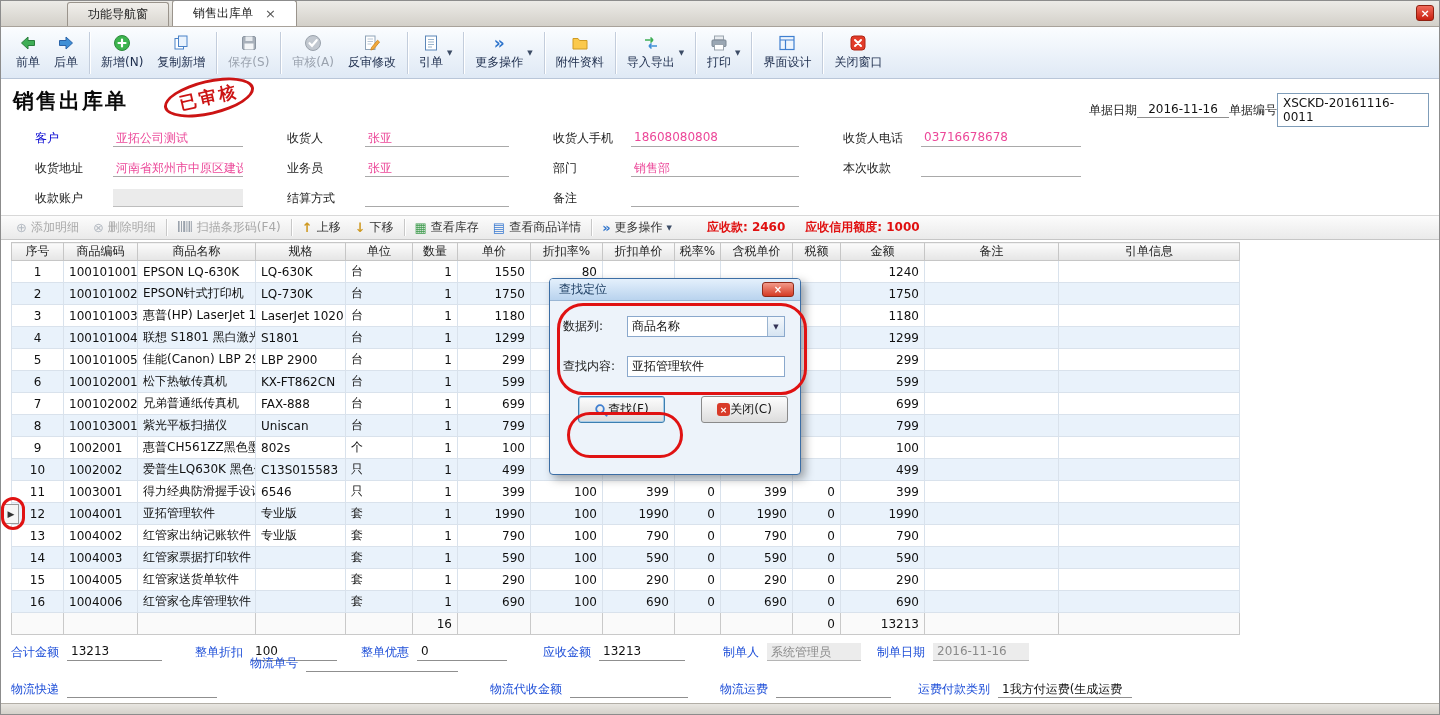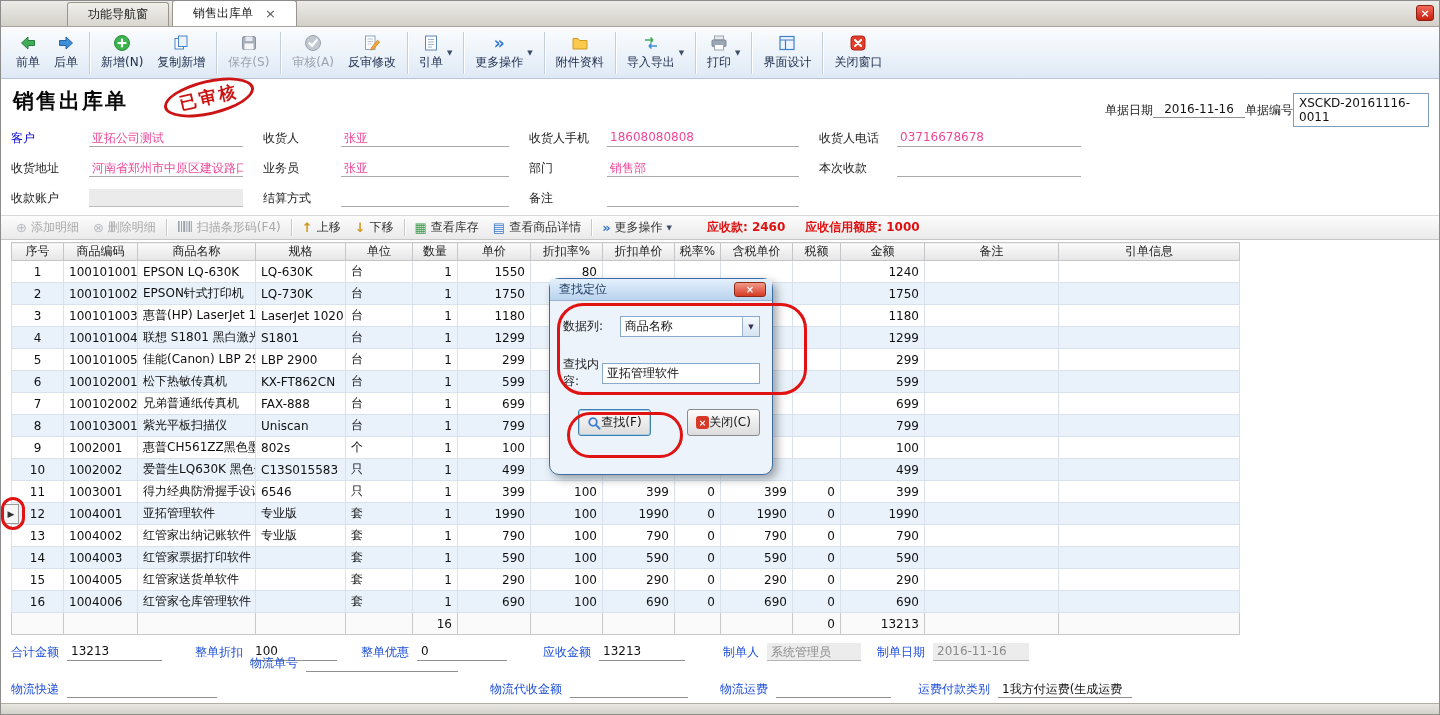--- a/index.html
+++ b/index.html
@@ -25,26 +25,26 @@
 .tbtn .dd { font-size:7px; color:#3c4c66; margin-left:4px; align-self:center; }
 .tsep { width:1px; height:42px; background:#c3cddc; margin:0 4px; box-shadow:1px 0 0 #ffffff; flex:none; }
 .gly { font-weight:bold; }
 
 
 .doc-title { position:absolute; left:12px; top:86px; font-size:21px; font-weight:bold; color:#0a0a0a; letter-spacing:2px; }
 .stamp { position:absolute; left:162px; top:79px; transform:rotate(-13deg); color:#cc1414; border:3px solid #cc1414; border-radius:50%; padding:3px 13px; font-size:17px; font-weight:bold; letter-spacing:3px; background:rgba(255,255,255,.2); }
 .doc-meta { position:absolute; right:10px; top:92px; display:flex; align-items:center; gap:0; }
 .meta-lbl { color:#222; }
 .meta-val { border-bottom:1px solid #8f8f8f; width:92px; text-align:center; padding-bottom:1px; color:#111; }
-.meta-box { border:1px solid #7f9db9; background:#fff; width:136px; padding:2px 5px; color:#111; }
+.meta-box { border:1px solid #7f9db9; background:#fff; width:152px; padding:2px 5px; color:#111; }
 
 
 .form-area { position:absolute; left:10px; top:122px; width:1090px; display:grid; grid-template-columns:252px 266px 290px 282px; grid-auto-rows:30px; }
 .ff { display:flex; align-items:center; }
-.flbl { width:78px; flex:none; color:#222; }
+.flbl { width:78px; flex:none; color:#222;margin-left:24px; }
 .flbl.blue { color:#0000d0; }
 .fval { flex:1; margin-right:20px; border-bottom:1px solid #a9a9a9; height:18px; padding:1px 3px; color:#ec4899; white-space:nowrap; overflow:hidden; }
 .fval.gray { background:#ebebeb; border-bottom-color:#bdbdbd; }
 
 
 .detail-toolbar { position:absolute; top:214px; left:0; right:0; height:25px; background:linear-gradient(#fcfcfc,#eaeaea); border-top:1px solid #d8d8d8; border-bottom:1px solid #c6c6c6; display:flex; align-items:center; padding:0 8px; }
 .dt-item { display:flex; align-items:center; gap:4px; padding:0 7px; color:#333; white-space:nowrap; }
 .dt-item.disabled { color:#a8a8a8; }
 .dt-sep { width:1px; height:17px; background:#c8c8c8; margin:0 3px; box-shadow:1px 0 0 #fff; }
 .dt-red { color:#e01010; font-weight:bold; margin-left:28px; }
@@ -64,21 +64,21 @@
 .row-marker { position:absolute; left:2px; top:503px; width:16px; height:20px; background:#f6f6f6; border:1px solid #9a9a9a; color:#333; font-size:9px; display:flex; align-items:center; justify-content:center; z-index:5; }
 
 
 .fpair { position:absolute; display:flex; align-items:center; height:20px; }
 .plbl { margin-right:8px; color:#1d4ed8; white-space:nowrap; }
 .pval { border-bottom:1px solid #8f8f8f; height:18px; padding:1px 4px; color:#111; white-space:nowrap; overflow:hidden; }
 .pval.gray { background:#ececec; color:#8a8a8a; border-bottom-color:#b5b5b5; }
 .statusbar { position:absolute; left:0; right:0; top:702px; height:12px; background:linear-gradient(#e8e6e1,#d2cfc8); border-top:1px solid #b2aea6; }
 
 
-.dialog { position:absolute; left:548px; top:277px; width:224px; height:197px; border:1px solid #3c6ea5; border-radius:10px; background:#edf3fa; box-shadow:4px 4px 10px rgba(0,0,0,.35); z-index:30; }
+.dialog { position:absolute; left:548px; top:277px; width:252px; height:197px; border:1px solid #3c6ea5; border-radius:4px; background:#edf3fa; box-shadow:4px 4px 10px rgba(0,0,0,.35); z-index:30; }
 .dlg-title { height:22px; background:linear-gradient(#e4f0fc,#b9d3ee); border-bottom:1px solid #9ab6d4; border-radius:3px 3px 0 0; display:flex; align-items:center; padding:0 6px 0 9px; color:#16375c; }
 .dlg-close { margin-left:auto; width:32px; height:15px; background:linear-gradient(#f29a8a,#d53a24); border:1px solid #8f2a1a; border-radius:3px; color:#fff; font-size:10px; font-weight:bold; display:flex; align-items:center; justify-content:center; }
 .dlg-body { padding:15px 12px 0 13px; }
 .dlg-row { display:flex; align-items:center; margin-bottom:19px; }
 .dlg-lbl { width:64px; color:#1a1a1a; }
 .combo { width:158px; height:21px; background:#fff; border:1px solid #8aa8cc; display:flex; align-items:center; }
 .combo-val { flex:1; padding-left:4px; color:#111; }
 .combo-btn { width:17px; height:100%; background:linear-gradient(#f4f8fc,#d6e4f2); border-left:1px solid #9ab4d0; font-size:7px; color:#335; display:flex; align-items:center; justify-content:center; }
 .dlg-input { width:158px; height:21px; border:1px solid #8aa8cc; padding:0 4px; font-family:inherit; font-size:12px; color:#111; background:#fff; outline:none; }
 .dlg-btns { display:flex; margin-top:3px; padding-left:15px; gap:36px; }

